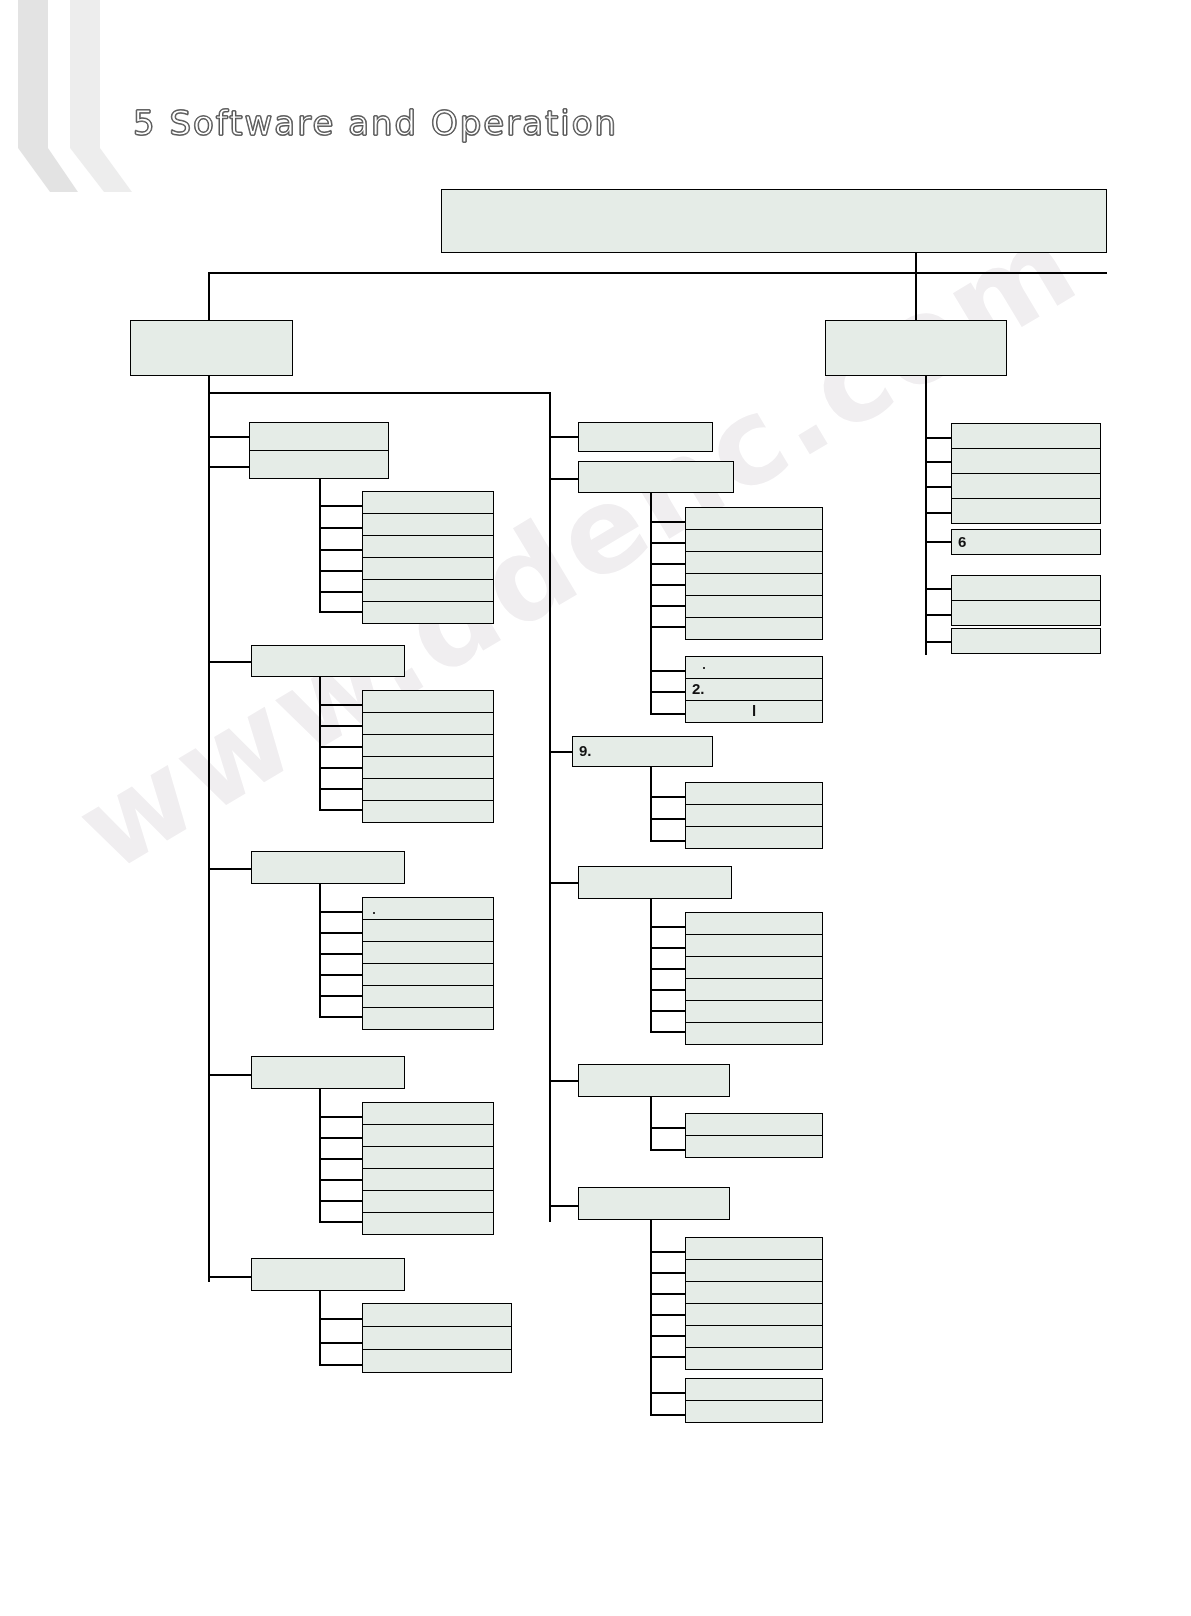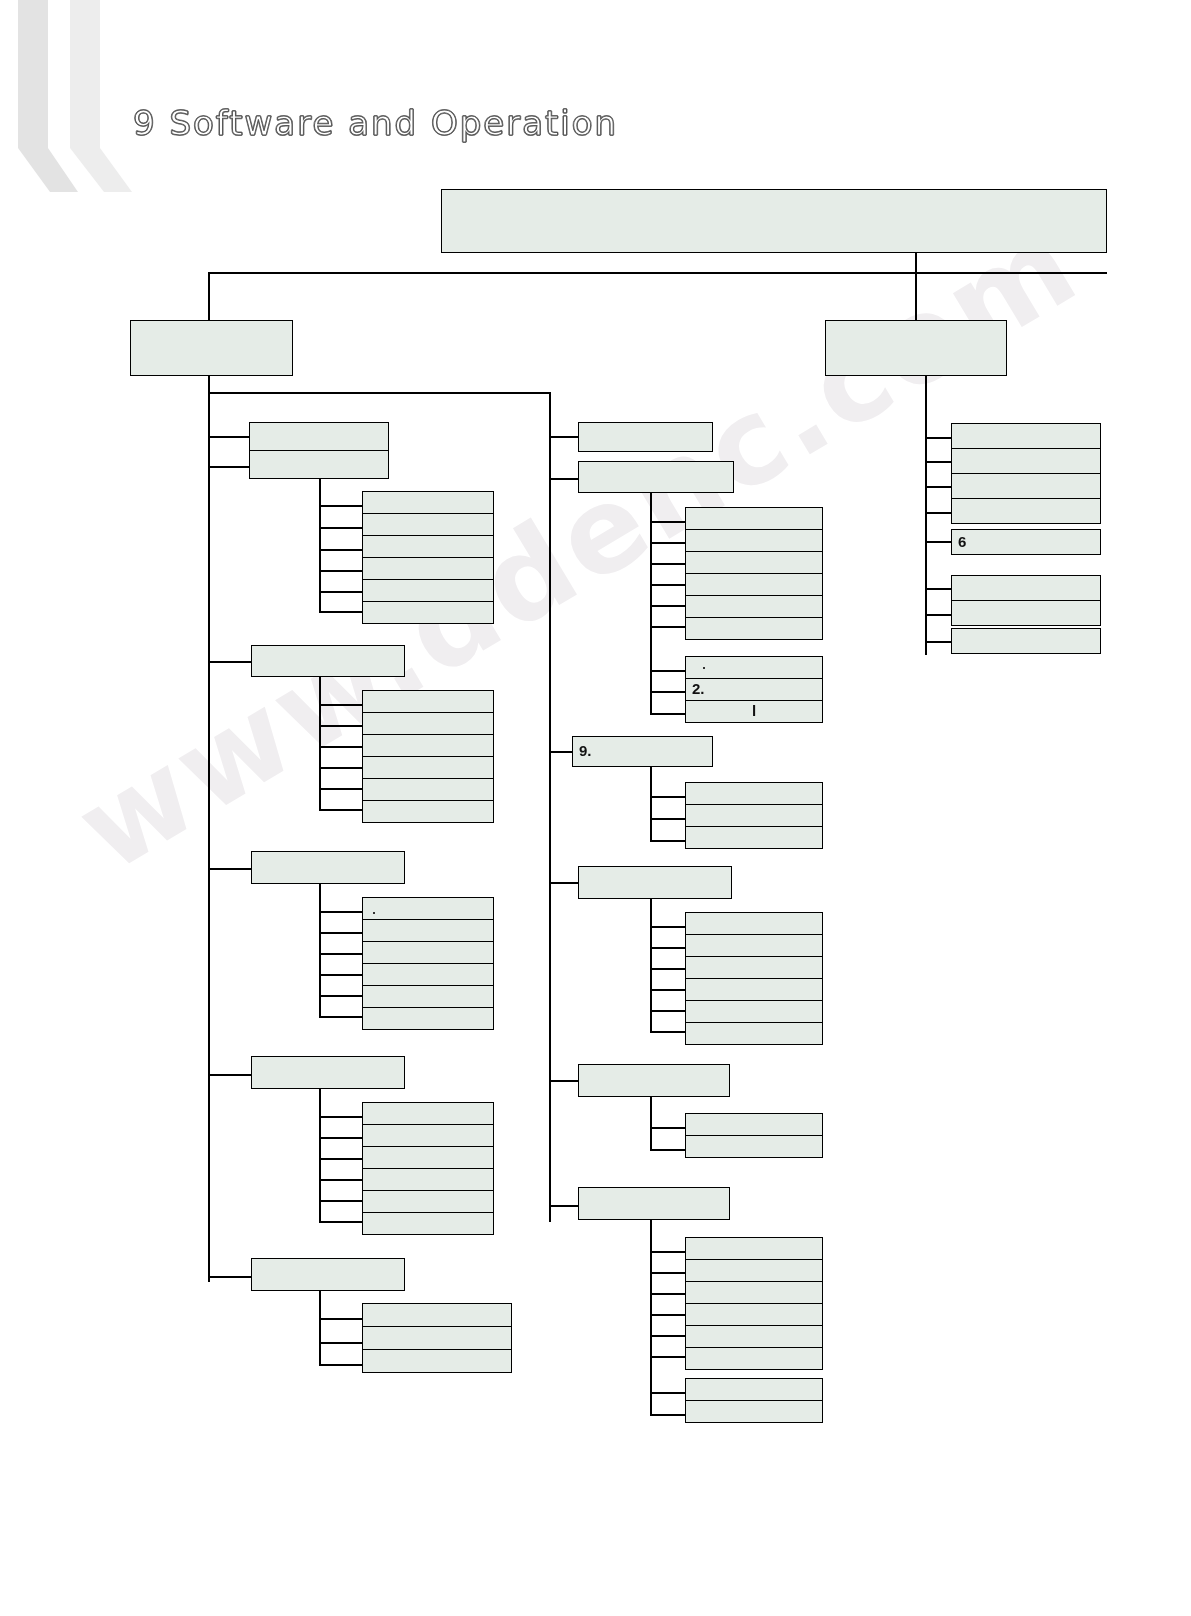--- a/index.html
+++ b/index.html
@@ -108,21 +108,21 @@
 
 <svg id="corner-mark" viewBox="0 0 160 230" xmlns="http://www.w3.org/2000/svg">
   <path d="M 18 0 L 48 0 L 48 148 L 78 192 L 50 192 L 18 148 Z" fill="#e3e3e3"></path>
   <path d="M 70 0 L 100 0 L 100 148 L 132 192 L 104 192 L 70 148 Z" fill="#ededed"></path>
 </svg>
 
 <div id="watermark">
   <div class="wm-text">www.ddenc.com</div>
 </div>
 
-<div id="page-heading">9   Software and Operation</div>
+<div id="page-heading">5   Software and Operation</div>
 
 <div id="diagram">
 
   <div class="node" style="left:441px; top:189px; width:666px; height:64px;"></div>
 
   <div class="conn v" style="left:915px; top:253px; height:20px;"></div>
   <div class="conn h" style="left:208px; top:272px; width:899px;"></div>
   <div class="conn v" style="left:208px; top:272px; height:48px;"></div>
   <div class="conn v" style="left:915px; top:272px; height:48px;"></div>
 

